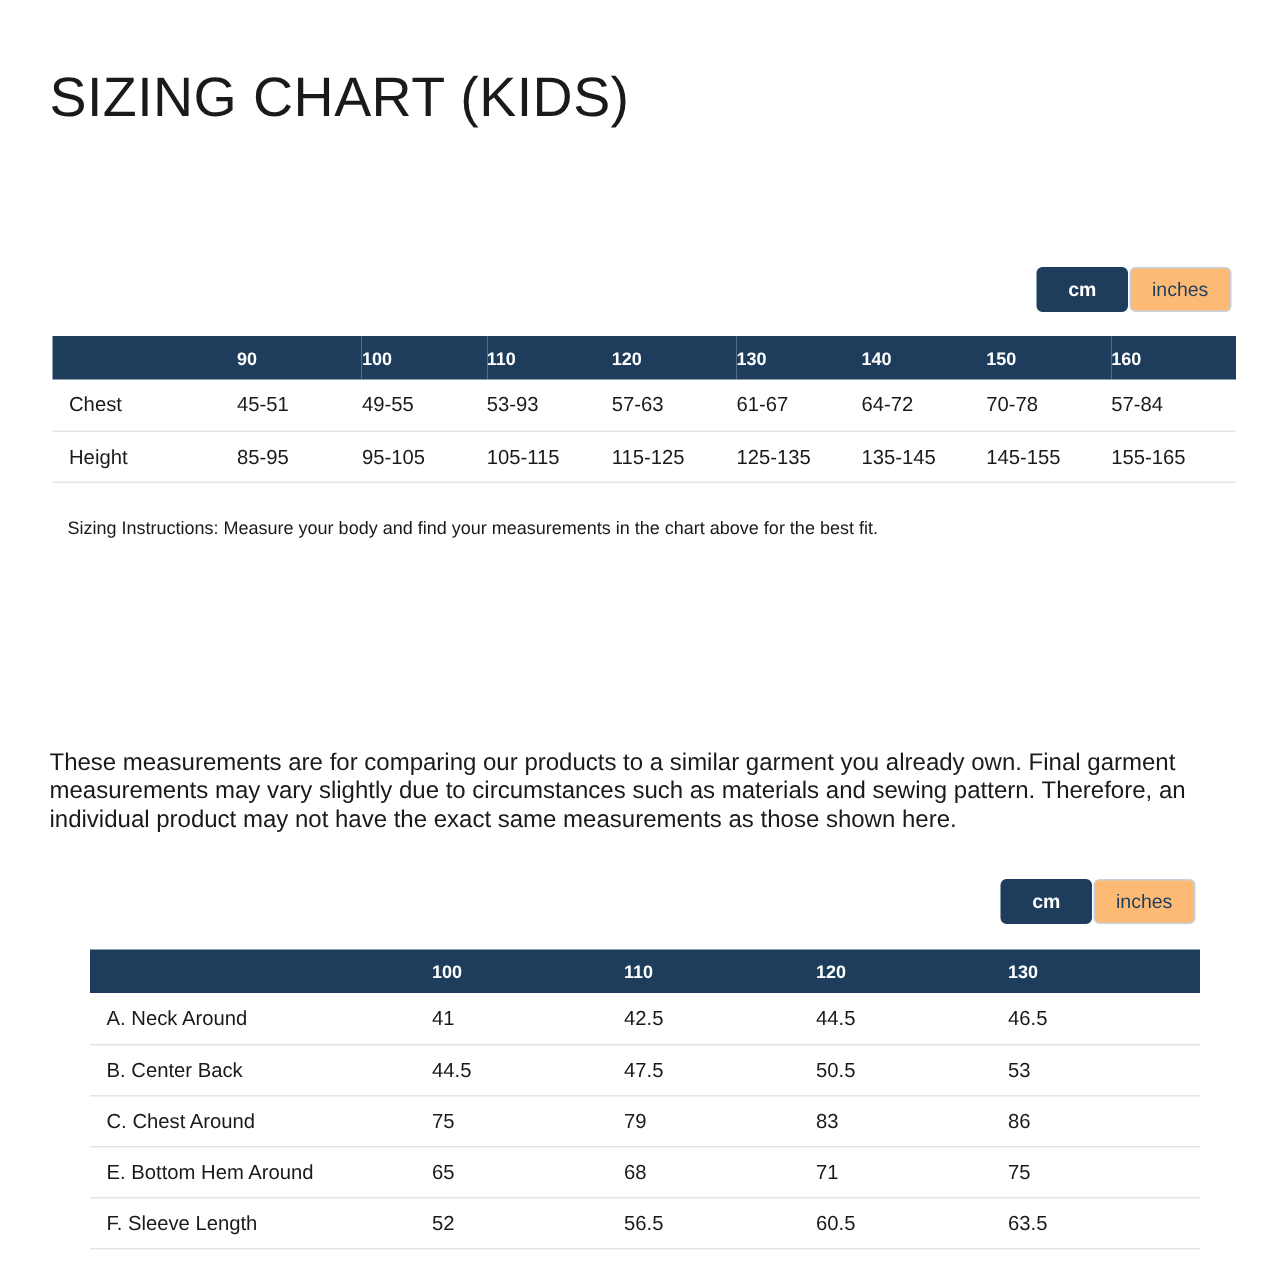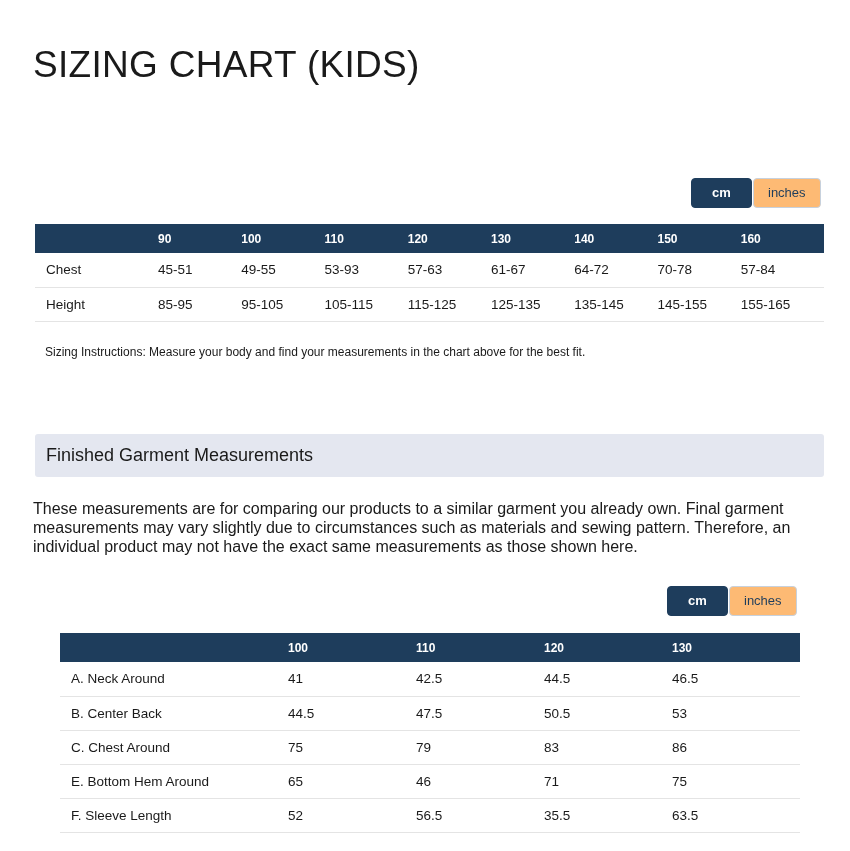--- a/index.html
+++ b/index.html
@@ -170,23 +170,20 @@
           <td>125-135</td>
           <td>135-145</td>
           <td>145-155</td>
           <td>155-165</td>
         </tr>
       </tbody>
   </table>
 
   <div class="sizing-instructions">Sizing Instructions: Measure your body and find your measurements in the chart above for the best fit.</div>
 
-  <div class="section-bar">
-    <span class="section-title">Finished Garment Measurements</span>
-  </div>
 
   <div class="section-description">These measurements are for comparing our products to a similar garment you already own. Final garment measurements may vary slightly due to circumstances such as materials and sewing pattern. Therefore, an individual product may not have the exact same measurements as those shown here.</div>
 
   <div class="unit-toggle second">
     <button class="unit-btn selected">cm</button>
     <button class="unit-btn">inches</button>
   </div>
 
   <table class="size-table t2">
     <thead>
@@ -216,27 +213,27 @@
         <tr>
           <td class="row-label">C. Chest Around</td>
           <td>75</td>
           <td>79</td>
           <td>83</td>
           <td>86</td>
         </tr>
         <tr>
           <td class="row-label">E. Bottom Hem Around</td>
           <td>65</td>
-          <td>46</td>
+          <td>68</td>
           <td>71</td>
           <td>75</td>
         </tr>
         <tr>
           <td class="row-label">F. Sleeve Length</td>
           <td>52</td>
           <td>56.5</td>
-          <td>35.5</td>
+          <td>60.5</td>
           <td>63.5</td>
         </tr>
       </tbody>
   </table>
 
 </div>
 
 </body></html>

